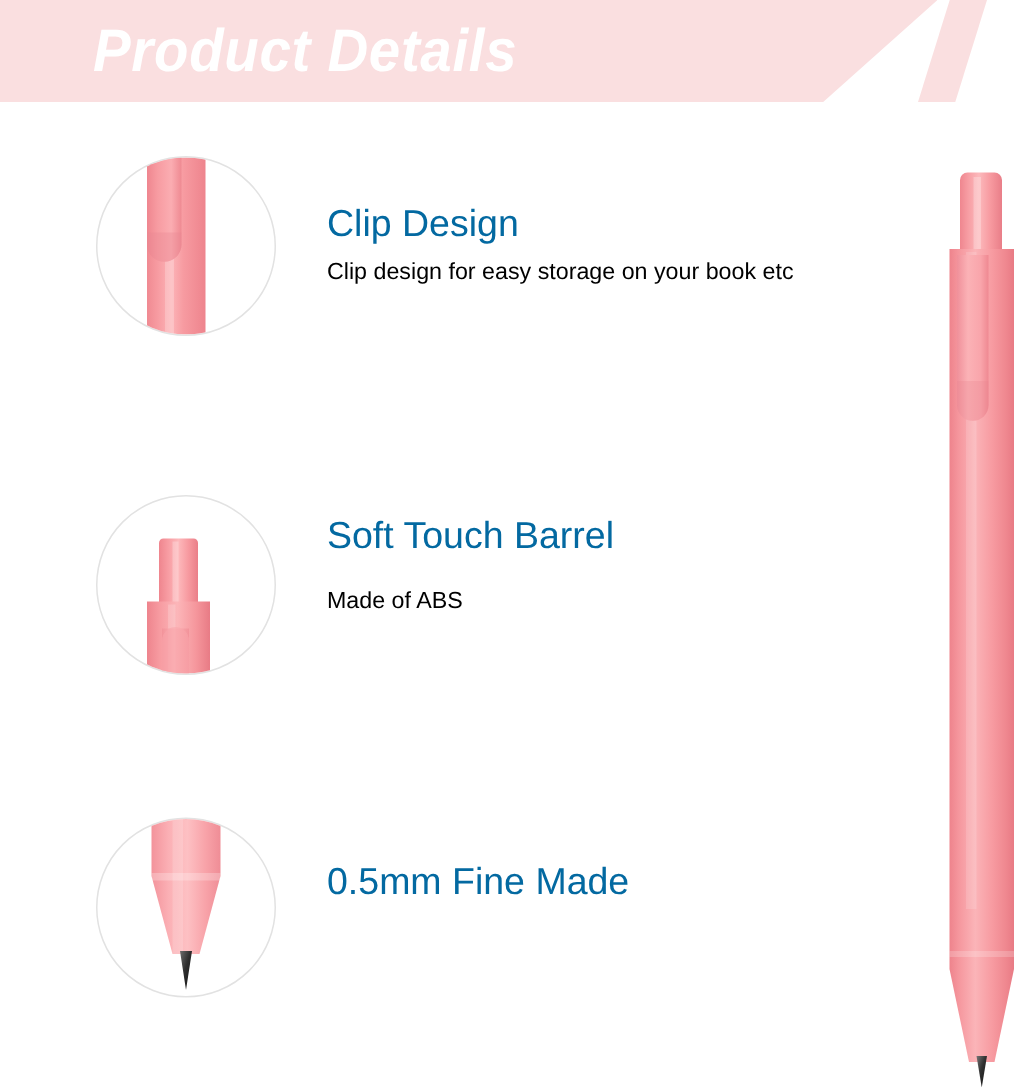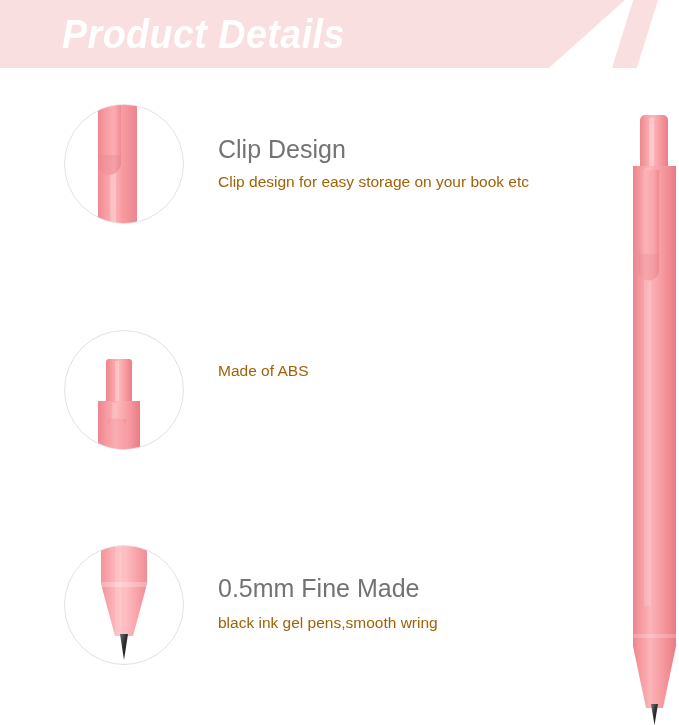--- a/index.html
+++ b/index.html
@@ -92,27 +92,27 @@
     height: 118px;
   }
 
   .texts {
     position: absolute;
     left: 218px;
     top: 0;
   }
   .feature-title {
     font-size: 25px;
-    color: #737373;
+    color: #0369a1;
     line-height: 30px;
     white-space: nowrap;
   }
   .feature-line {
     font-size: 15.5px;
-    color: #a16207;
+    color: #000000;
     line-height: 23px;
     white-space: nowrap;
   }
   .f1 .texts { top: 30px; }
   .f1 .feature-line { margin-top: 6px; }
   .f2 .texts { top: 12px; }
   .f2 .feature-line { margin-top: 17px; }
   .f3 .texts { top: 28px; }
   .f3 .feature-line { margin-top: 8px; }
 
@@ -194,20 +194,21 @@
       <rect x="41" y="28" width="26" height="48" rx="3" fill="url(#c2plunger)"></rect>
       <rect x="50" y="30" width="4" height="44" fill="#ffffff" opacity="0.25"></rect>
       <path d="M33 70 h42 v52 h-42 z" fill="url(#c2barrel)"></path>
       <rect x="47" y="72" width="5" height="50" fill="#ffffff" opacity="0.18"></rect>
       <path d="M43 88 h18 v34 h-18 z" fill="url(#c2clip)" opacity="0.65"></path>
       <path d="M43 96 a9 9 0 0 1 18 0 v26 h-18 z" fill="#f9a6ac" opacity="0.55"></path>
     </svg>
   </div>
 
   <div class="texts">
+    <div class="feature-title">Soft Touch Barrel</div>
     <div class="feature-line">Made of ABS</div>
   </div>
 </div>
 
 <div class="feature f3">
 
   <div class="thumb">
     <svg class="thumb-inner" viewBox="0 0 118 118">
       <defs>
         <linearGradient id="c3cone" x1="0" y1="0" x2="1" y2="0">
@@ -225,21 +226,20 @@
       </defs>
       <path d="M36 -6 h46 v44 l-14 52 h-18 l-14 -52 z" fill="url(#c3cone)"></path>
       <rect x="50" y="-6" width="7" height="96" fill="#ffffff" opacity="0.16"></rect>
       <path d="M36 36 h46 v5 h-46 z" fill="#ffffff" opacity="0.25"></path>
       <path d="M55 88 l4 26 l4 -26 z" fill="url(#c3nib)"></path>
     </svg>
   </div>
 
   <div class="texts">
     <div class="feature-title">0.5mm Fine Made</div>
-    <div class="feature-line">black ink gel pens,smooth wring</div>
   </div>
 </div>
 
 <svg class="pen" viewBox="0 0 80 621">
   <defs>
     <linearGradient id="penPlunger" x1="0" y1="0" x2="1" y2="0">
       <stop offset="0%" stop-color="#ef868f"></stop>
       <stop offset="20%" stop-color="#f79ea4"></stop>
       <stop offset="45%" stop-color="#fcb9bc"></stop>
       <stop offset="72%" stop-color="#f79aa0"></stop>

